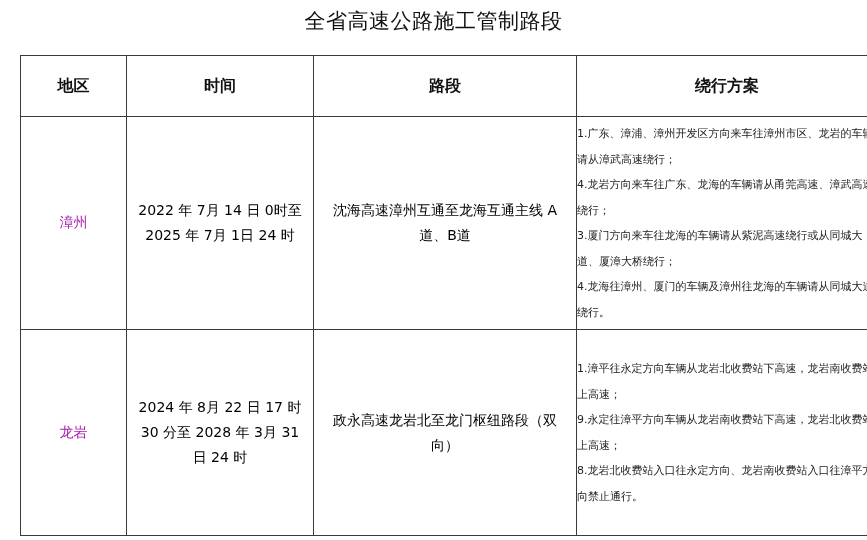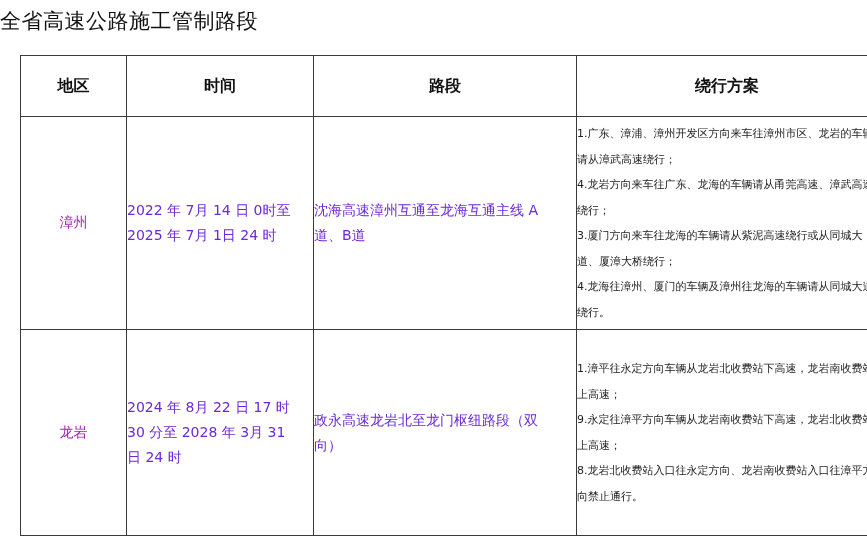--- a/index.html
+++ b/index.html
@@ -13,20 +13,21 @@
       position: relative;
       overflow: hidden;
       font-family: "DejaVu Sans", "Liberation Sans", sans-serif;
       color: #1a1a1a;
     }
     .page-title {
       position: absolute;
       left: 0;
       top: 6px;
       width: 867px;
+      text-align: center;
       font-size: 21px;
       line-height: 30px;
       letter-spacing: 0.5px;
       color: #111;
     }
     table.control-table {
       position: absolute;
       left: 20px;
       top: 55px;
       width: 857px;
@@ -49,22 +50,22 @@
     }
     td.region {
       text-align: center;
       font-size: 14px;
       color: #a21caf;
     }
     td.time, td.segment {
       font-size: 14px;
       line-height: 25px;
       padding: 0 10px 0 10px;
-      color: #6d28d9;
-      text-align: left;
+      color: #000000;
+      text-align: center;
     }
     td.plan {
       font-size: 11px;
       line-height: 25.5px;
       padding: 2px 6px 2px 6px;
       color: #222;
       text-align: left;
     }
     td.plan .plan-line {
       display: block;

